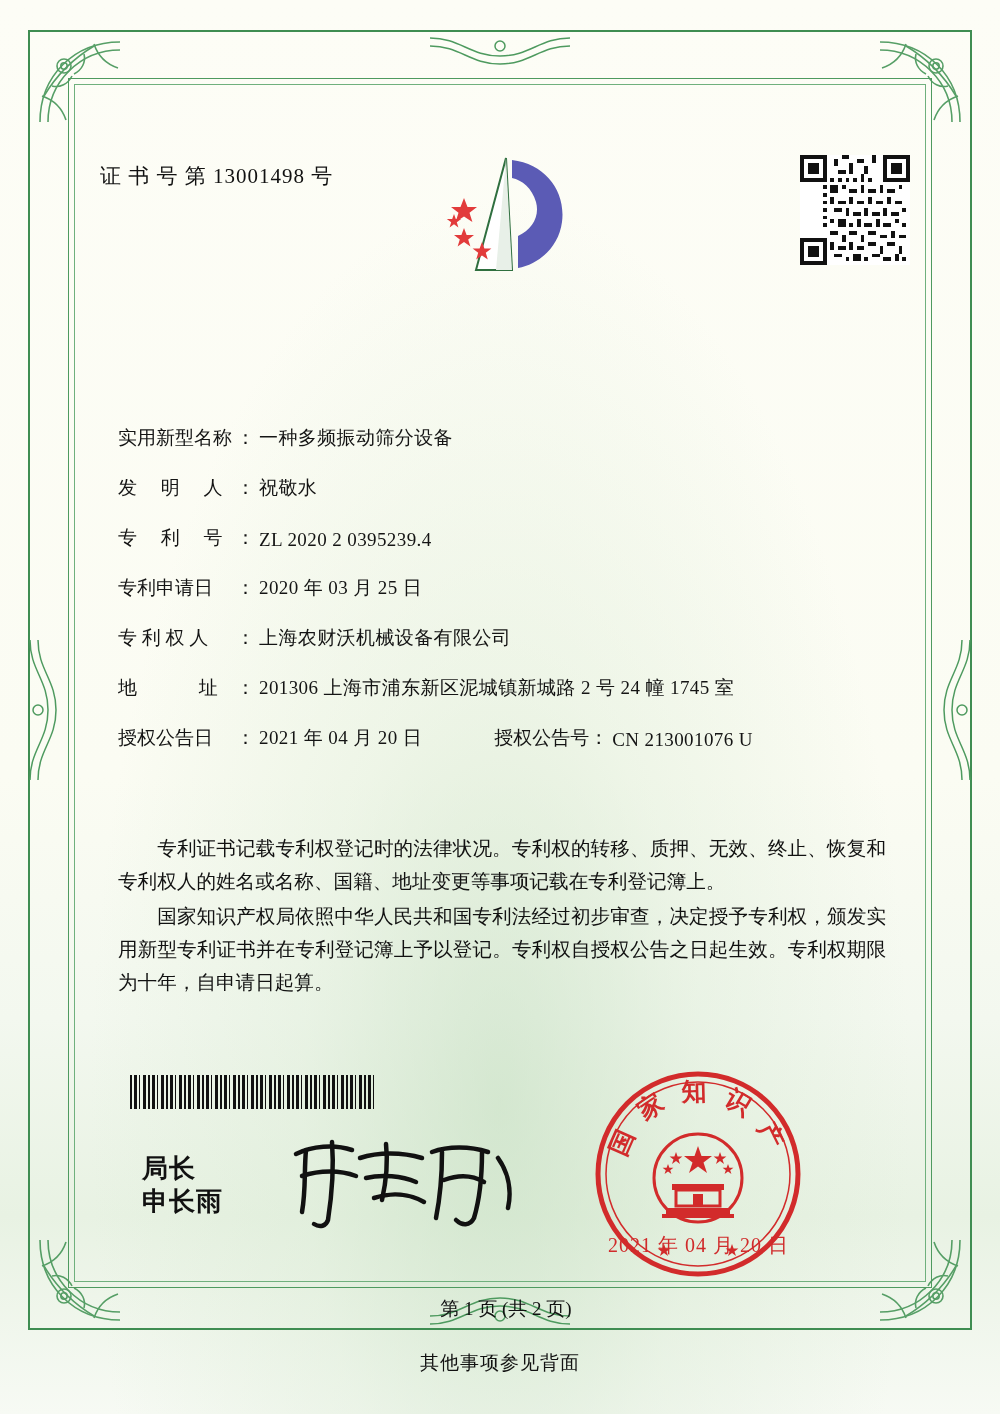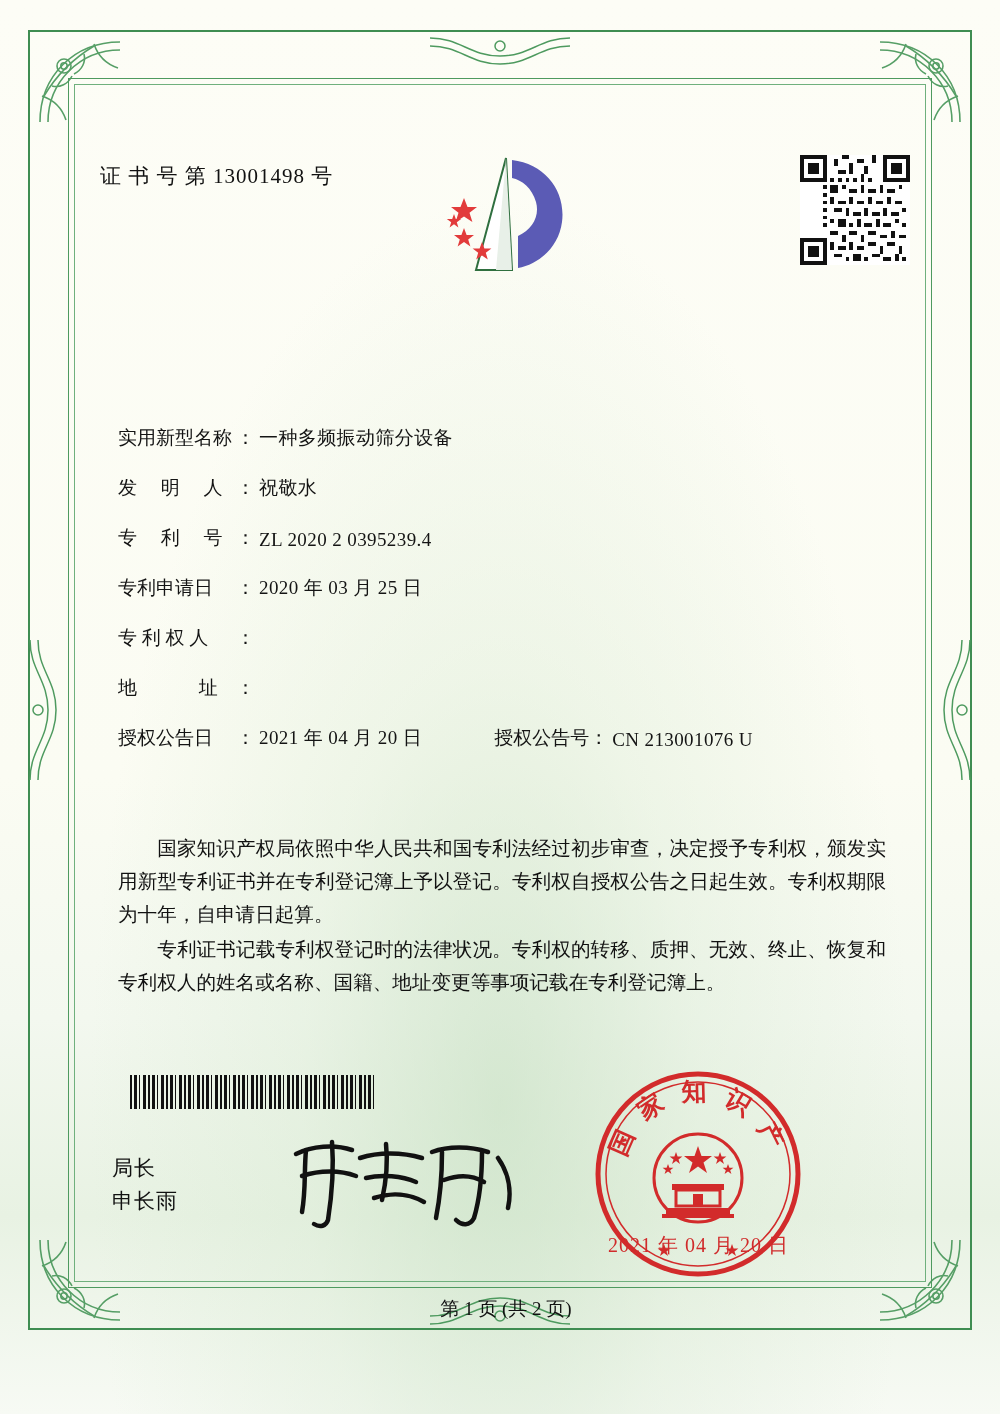--- a/index.html
+++ b/index.html
@@ -160,23 +160,23 @@
       90deg,
       #111 0px, #111 2px, transparent 2px, transparent 4px,
       #111 4px, #111 7px, transparent 7px, transparent 9px,
       #111 9px, #111 10px, transparent 10px, transparent 13px,
       #111 13px, #111 16px, transparent 16px, transparent 18px
     );
   }
 
   .director {
     position: absolute;
-    left: 112px; top: 1152px;
-    font-size: 21px;
-    font-weight: normal;
+    left: 142px; top: 1152px;
+    font-size: 26px;
+    font-weight: bold;
     line-height: 33px;
     color: #111;
     letter-spacing: 1px;
   }
 
   .signature {
     position: absolute;
     left: 282px; top: 1128px;
     width: 240px; height: 105px;
     color: #111;
@@ -463,38 +463,40 @@
       <span class="field-value">ZL 2020 2 0395239.4</span>
     </div>
     <div class="field-row">
       <span class="field-label">专利申请日</span>
       <span class="field-colon">：</span>
       <span class="field-value">2020 年 03 月 25 日</span>
     </div>
     <div class="field-row">
       <span class="field-label">专 利 权 人</span>
       <span class="field-colon">：</span>
+      <span class="field-value">上海农财沃机械设备有限公司</span>
     </div>
     <div class="field-row">
       <span class="field-label">地　　　 址</span>
       <span class="field-colon">：</span>
+      <span class="field-value">201306  上海市浦东新区泥城镇新城路 2 号 24 幢 1745 室</span>
     </div>
     <div class="field-row dual">
       <span class="field-label">授权公告日</span>
       <span class="field-colon">：</span>
       <span class="field-value">2021 年 04 月 20 日</span>
       <span class="second">授权公告号</span>
       <span class="field-colon">：</span>
       <span class="field-value">CN 213001076 U</span>
     </div>
   </div>
 
   <div class="paras">
+    <p>专利证书记载专利权登记时的法律状况。专利权的转移、质押、无效、终止、恢复和专利权人的姓名或名称、国籍、地址变更等事项记载在专利登记簿上。</p>
     <p>国家知识产权局依照中华人民共和国专利法经过初步审查，决定授予专利权，颁发实用新型专利证书并在专利登记簿上予以登记。专利权自授权公告之日起生效。专利权期限为十年，自申请日起算。</p>
-    <p>专利证书记载专利权登记时的法律状况。专利权的转移、质押、无效、终止、恢复和专利权人的姓名或名称、国籍、地址变更等事项记载在专利登记簿上。</p>
   </div>
 
   <div class="barcode"></div>
 
   <div class="director">
     <div>局长</div>
     <div>申长雨</div>
   </div>
 
   <div class="signature">
@@ -548,13 +550,14 @@
 
       <g fill="#d22b2b">
         <polygon points="72,176 73.6,180.5 78.4,180.5 74.5,183.4 76,188 72,185.1 68,188 69.5,183.4 65.6,180.5 70.4,180.5"></polygon>
         <polygon points="140,176 141.6,180.5 146.4,180.5 142.5,183.4 144,188 140,185.1 136,188 137.5,183.4 133.6,180.5 138.4,180.5"></polygon>
       </g>
     </svg>
   </div>
   <div class="seal-date">2021 年 04 月 20 日</div>
 
   <div class="page-no">第 1 页 (共 2 页)</div>
+  <div class="footnote">其他事项参见背面</div>
 </div>
 
 </body></html>

